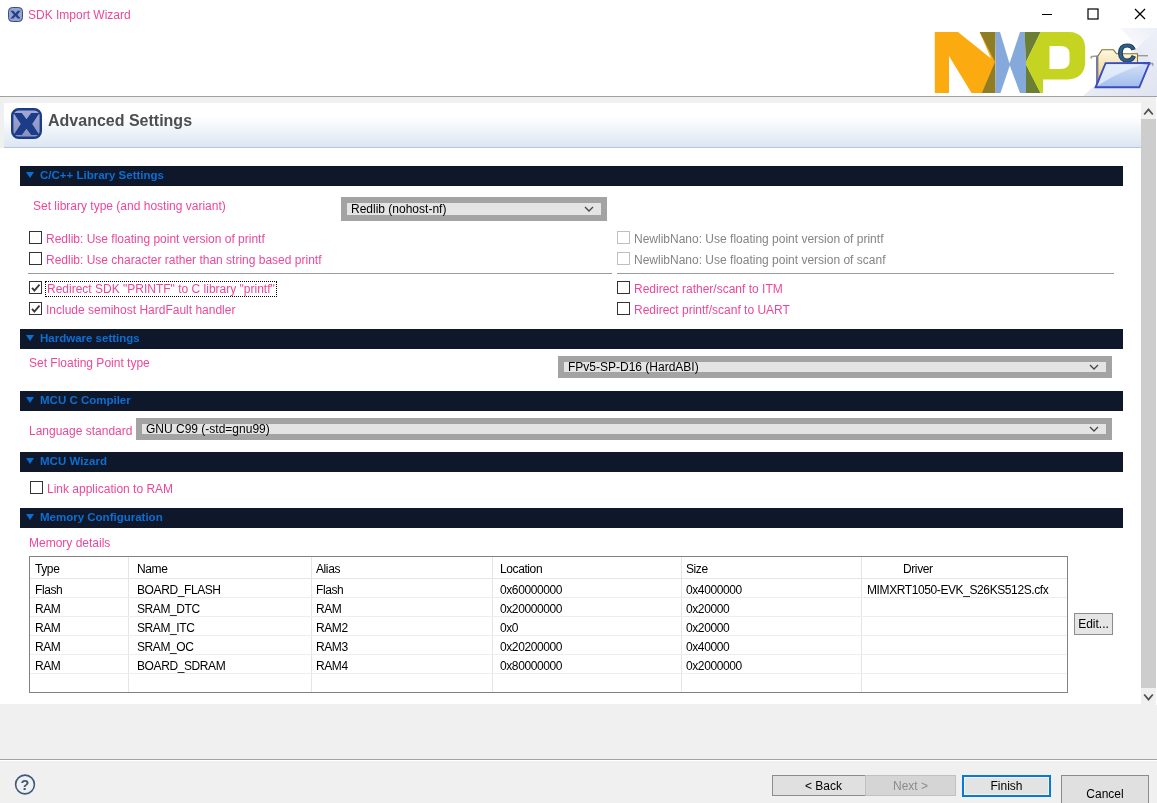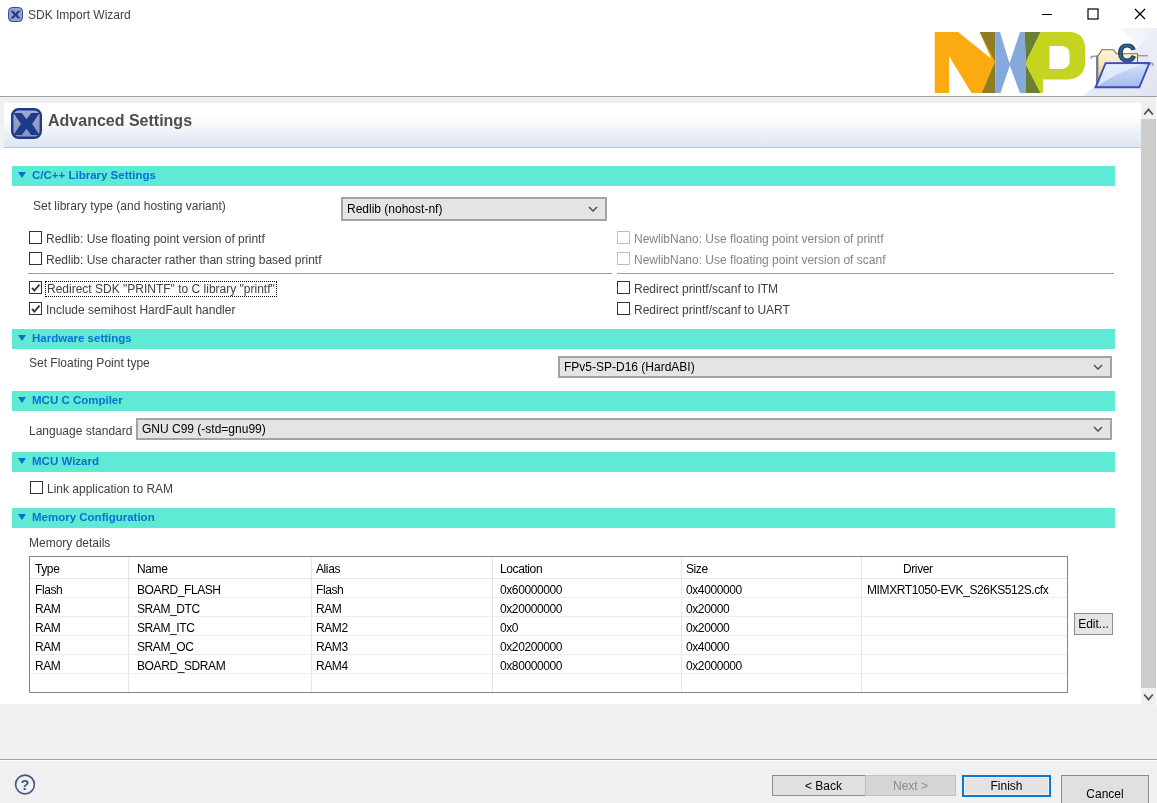--- a/index.html
+++ b/index.html
@@ -1,25 +1,25 @@
 <!DOCTYPE html>
 <html><head>
 <meta charset="utf-8">
 <style>
   html,body{margin:0;padding:0;}
   body{width:1157px;height:803px;position:relative;overflow:hidden;background:#ffffff;
        font-family:"Liberation Sans",sans-serif;font-size:12px;color:#000;}
   .abs{position:absolute;}
-  .lbl{position:absolute;white-space:nowrap;font-size:12px;color:#404040;}
-  .band{position:absolute;left:12px;width:1103px;height:20px;background:#5eead4;}
+  .lbl{position:absolute;white-space:nowrap;font-size:12px;color:#ec4899;}
+  .band{position:absolute;left:20px;width:1103px;height:20px;background:#0f172a;}
   .bandtxt{position:absolute;left:20px;top:2.5px;font-weight:bold;font-size:11.5px;color:#0b6fd4;white-space:nowrap;}
   .tri{position:absolute;left:5.5px;top:6px;width:0;height:0;border-left:4.5px solid transparent;border-right:4.5px solid transparent;border-top:6px solid #0b6fd4;}
   .cb{position:absolute;width:13px;height:13px;background:#fff;border:1px solid #333333;box-sizing:border-box;}
   .cbdis{border-color:#bfbfbf;}
-  .combo{position:absolute;background:#e4e4e4;border:2px solid #a3a3a3;box-sizing:border-box;}
+  .combo{position:absolute;background:#e4e4e4;border:6px solid #a3a3a3;box-sizing:border-box;}
   .combo .ct{position:absolute;left:4px;top:50%;transform:translateY(-50%);white-space:nowrap;}
   .chev{position:absolute;right:7px;top:50%;transform:translateY(-50%);}
   .btn{position:absolute;background:#e0e0e0;border:1px solid #8c8c8c;box-sizing:border-box;text-align:center;font-size:12px;}
   .btn span{position:absolute;left:0;right:0;top:50%;transform:translateY(-50%);}
   .tcell{position:absolute;white-space:nowrap;font-size:12px;letter-spacing:-0.4px;}
 </style>
 </head>
 <body>
 
 <svg class="abs" style="left:8px;top:7px" width="15" height="15" viewBox="0 0 31 31">
@@ -135,21 +135,21 @@
   </div>
 <div class="lbl" style="left:46px;top:282px;border:1px dotted #000;padding:0 1px;margin:-1px;">Redirect SDK "PRINTF" to C library "printf"</div>
 <div class="cb" style="left:29px;top:302px;">
     <svg width="11" height="11" viewBox="0 0 11 11" style="position:absolute;left:0;top:0">
       <path d="M2 5.8 L4.4 8.5 L9.5 2.6" fill="none" stroke="#3a3a3a" stroke-width="1.9"></path>
     </svg>
   </div>
 <div class="lbl" style="left:46px;top:303px;">Include semihost HardFault handler</div>
 
 <div class="cb" style="left:617px;top:281px;"></div>
-<div class="lbl" style="left:634px;top:282px;">Redirect printf/scanf to ITM</div>
+<div class="lbl" style="left:634px;top:282px;">Redirect rather/scanf to ITM</div>
 <div class="cb" style="left:617px;top:302px;"></div>
 <div class="lbl" style="left:634px;top:303px;">Redirect printf/scanf to UART</div>
 
 <div class="band" style="top:329px;">
     <div class="tri"></div>
     <div class="bandtxt">Hardware settings</div>
   </div>
 <div class="lbl" style="left:29px;top:356px;">Set Floating Point type</div>
 <div class="combo" style="left:558px;top:356px;width:554px;height:22px;">
   <span class="ct">FPv5-SP-D16 (HardABI)</span>

